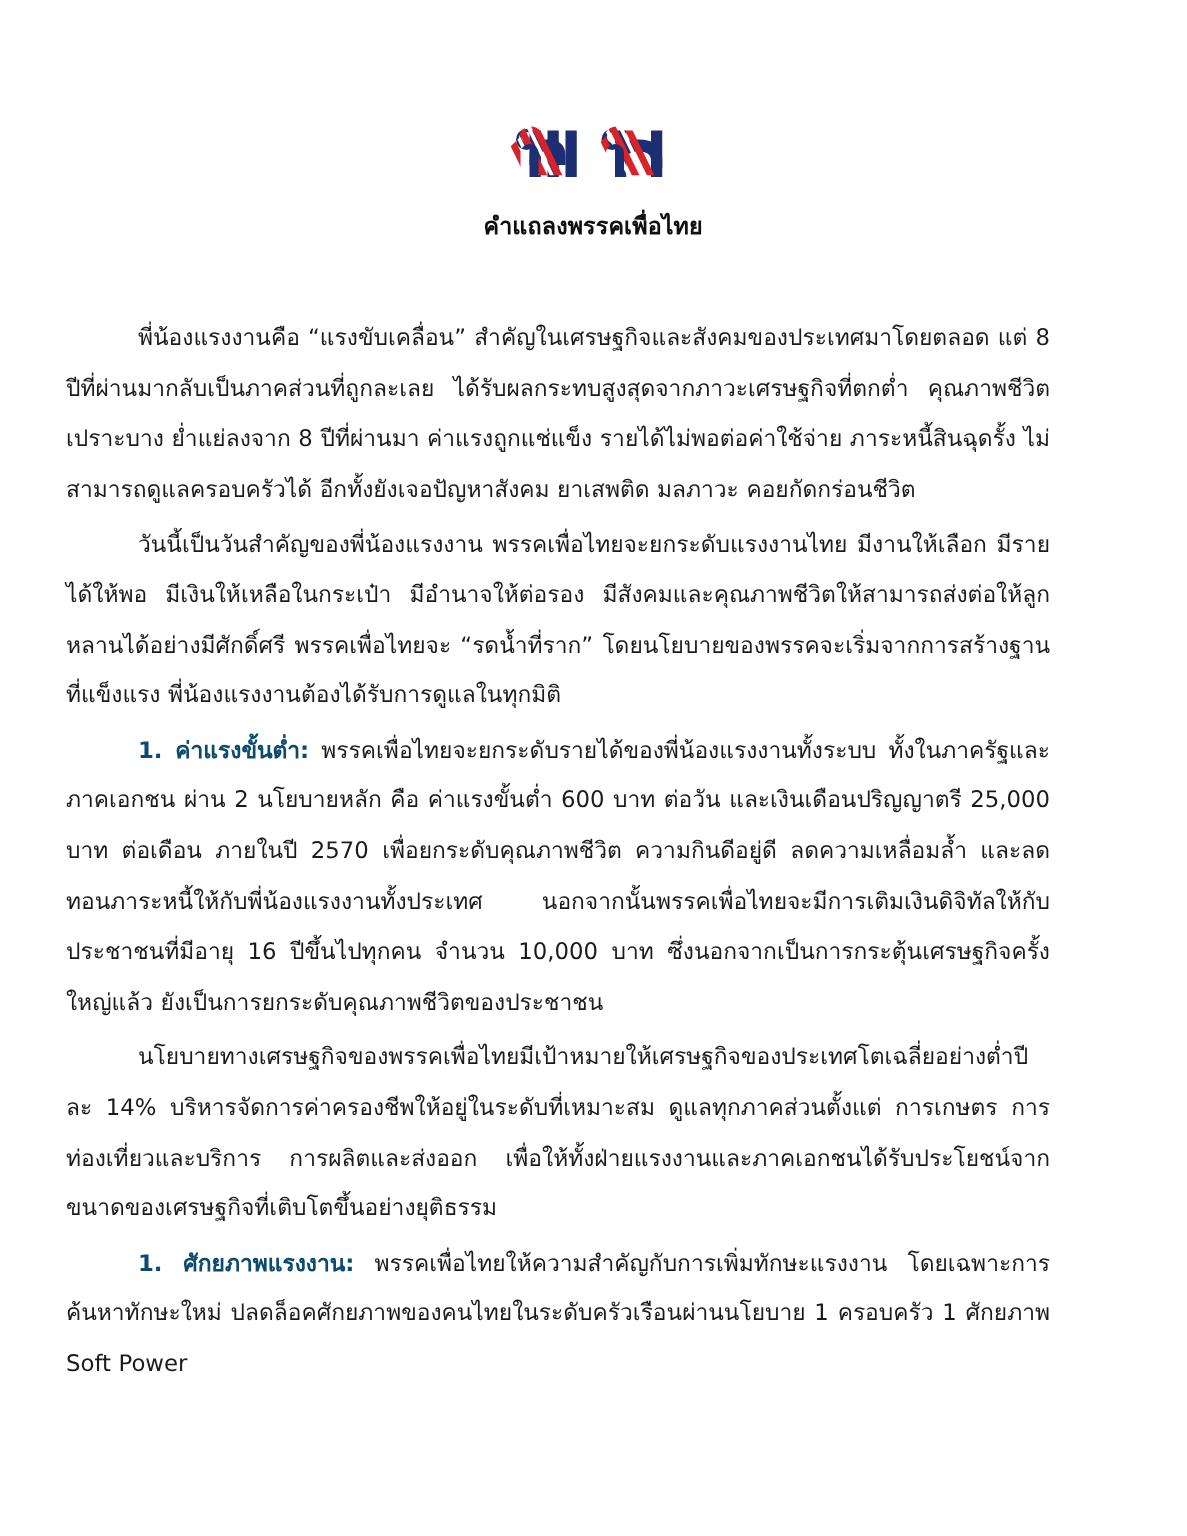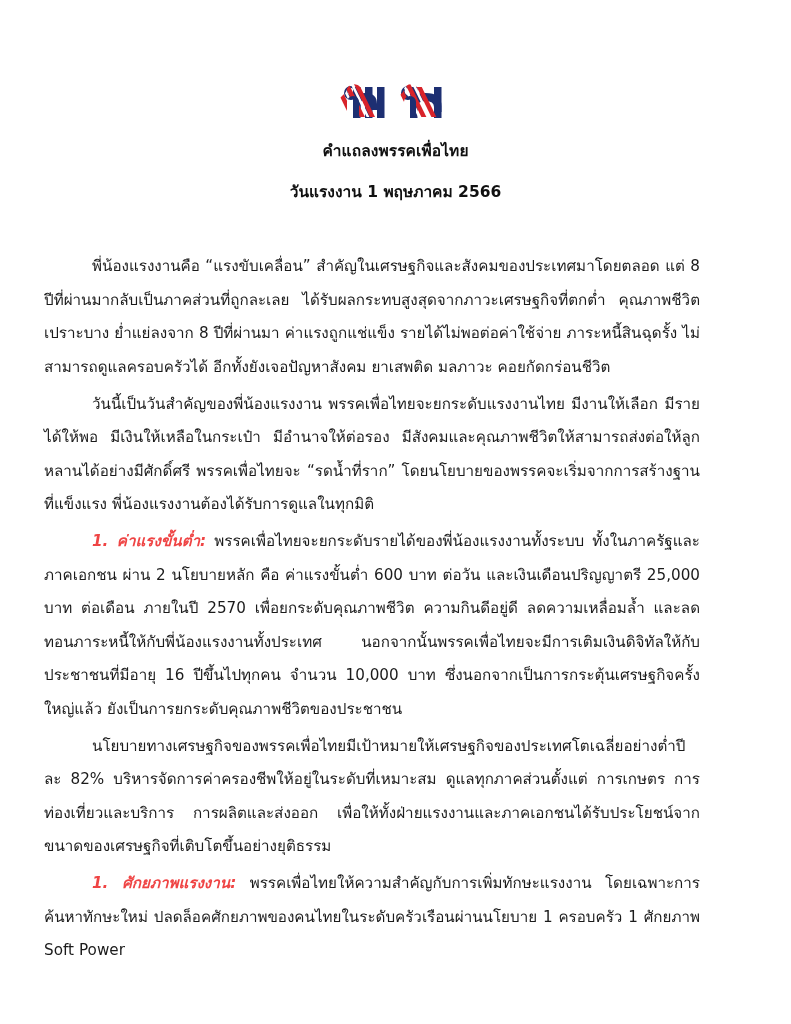--- a/index.html
+++ b/index.html
@@ -69,22 +69,21 @@
     text-indent: 48px;
     color: #1b1b1b;
     word-spacing: 0.2px;
   }
   .para:last-child {
     margin-bottom: 0;
   }
   .para b,
   .lead {
     font-weight: bold;
-    color: #ef4444;
-    font-style: italic;
+    color: #0c4a6e;
   }
 </style>
 </head>
 <body>
 
 <div class="page">
 
   <div class="masthead">
 
     <div class="logo-wrap">
@@ -135,39 +134,38 @@
               <rect x="158" y="-40" width="9" height="200" fill="#d8232a"></rect>
               <rect x="170" y="-40" width="5" height="200" fill="#ffffff"></rect>
               <rect x="176" y="-40" width="9" height="200" fill="#d8232a"></rect>
             </g>
           </g>
         </g>
       </svg>
     </div>
 
     <h1 class="doc-title">คำแถลงพรรคเพื่อไทย</h1>
-    <p class="doc-date">วันแรงงาน 1 พฤษภาคม 2566</p>
   </div>
 
   <div class="body-copy">
 
     <p class="para">
       <span>พี่น้องแรงงานคือ “แรงขับเคลื่อน” สำคัญในเศรษฐกิจและสังคมของประเทศมาโดยตลอด แต่ 8 ปีที่ผ่านมากลับเป็นภาคส่วนที่ถูกละเลย ได้รับผลกระทบสูงสุดจากภาวะเศรษฐกิจที่ตกต่ำ คุณภาพชีวิตเปราะบาง ย่ำแย่ลงจาก 8 ปีที่ผ่านมา ค่าแรงถูกแช่แข็ง รายได้ไม่พอต่อค่าใช้จ่าย ภาระหนี้สินฉุดรั้ง ไม่สามารถดูแลครอบครัวได้ อีกทั้งยังเจอปัญหาสังคม ยาเสพติด มลภาวะ คอยกัดกร่อนชีวิต</span>
     </p>
 
     <p class="para">
       <span>วันนี้เป็นวันสำคัญของพี่น้องแรงงาน พรรคเพื่อไทยจะยกระดับแรงงานไทย มีงานให้เลือก มีรายได้ให้พอ มีเงินให้เหลือในกระเป๋า มีอำนาจให้ต่อรอง มีสังคมและคุณภาพชีวิตให้สามารถส่งต่อให้ลูกหลานได้อย่างมีศักดิ์ศรี พรรคเพื่อไทยจะ “รดน้ำที่ราก” โดยนโยบายของพรรคจะเริ่มจากการสร้างฐานที่แข็งแรง พี่น้องแรงงานต้องได้รับการดูแลในทุกมิติ</span>
     </p>
 
     <p class="para">
       <span class="lead">1. ค่าแรงขั้นต่ำ:</span><span> พรรคเพื่อไทยจะยกระดับรายได้ของพี่น้องแรงงานทั้งระบบ ทั้งในภาครัฐและภาคเอกชน ผ่าน 2 นโยบายหลัก คือ ค่าแรงขั้นต่ำ 600 บาท ต่อวัน และเงินเดือนปริญญาตรี 25,000 บาท ต่อเดือน ภายในปี 2570 เพื่อยกระดับคุณภาพชีวิต ความกินดีอยู่ดี ลดความเหลื่อมล้ำ และลดทอนภาระหนี้ให้กับพี่น้องแรงงานทั้งประเทศ นอกจากนั้นพรรคเพื่อไทยจะมีการเติมเงินดิจิทัลให้กับประชาชนที่มีอายุ 16 ปีขึ้นไปทุกคน จำนวน 10,000 บาท ซึ่งนอกจากเป็นการกระตุ้นเศรษฐกิจครั้งใหญ่แล้ว ยังเป็นการยกระดับคุณภาพชีวิตของประชาชน</span>
     </p>
 
     <p class="para">
-      <span>นโยบายทางเศรษฐกิจของพรรคเพื่อไทยมีเป้าหมายให้เศรษฐกิจของประเทศโตเฉลี่ยอย่างต่ำปีละ 82% บริหารจัดการค่าครองชีพให้อยู่ในระดับที่เหมาะสม ดูแลทุกภาคส่วนตั้งแต่ การเกษตร การท่องเที่ยวและบริการ การผลิตและส่งออก เพื่อให้ทั้งฝ่ายแรงงานและภาคเอกชนได้รับประโยชน์จากขนาดของเศรษฐกิจที่เติบโตขึ้นอย่างยุติธรรม</span>
+      <span>นโยบายทางเศรษฐกิจของพรรคเพื่อไทยมีเป้าหมายให้เศรษฐกิจของประเทศโตเฉลี่ยอย่างต่ำปีละ 14% บริหารจัดการค่าครองชีพให้อยู่ในระดับที่เหมาะสม ดูแลทุกภาคส่วนตั้งแต่ การเกษตร การท่องเที่ยวและบริการ การผลิตและส่งออก เพื่อให้ทั้งฝ่ายแรงงานและภาคเอกชนได้รับประโยชน์จากขนาดของเศรษฐกิจที่เติบโตขึ้นอย่างยุติธรรม</span>
     </p>
 
     <p class="para">
       <span class="lead">1. ศักยภาพแรงงาน:</span><span> พรรคเพื่อไทยให้ความสำคัญกับการเพิ่มทักษะแรงงาน โดยเฉพาะการค้นหาทักษะใหม่ ปลดล็อคศักยภาพของคนไทยในระดับครัวเรือนผ่านนโยบาย  1 ครอบครัว 1 ศักยภาพ Soft Power</span>
     </p>
 
   </div>
 </div>
 
 </body></html>

